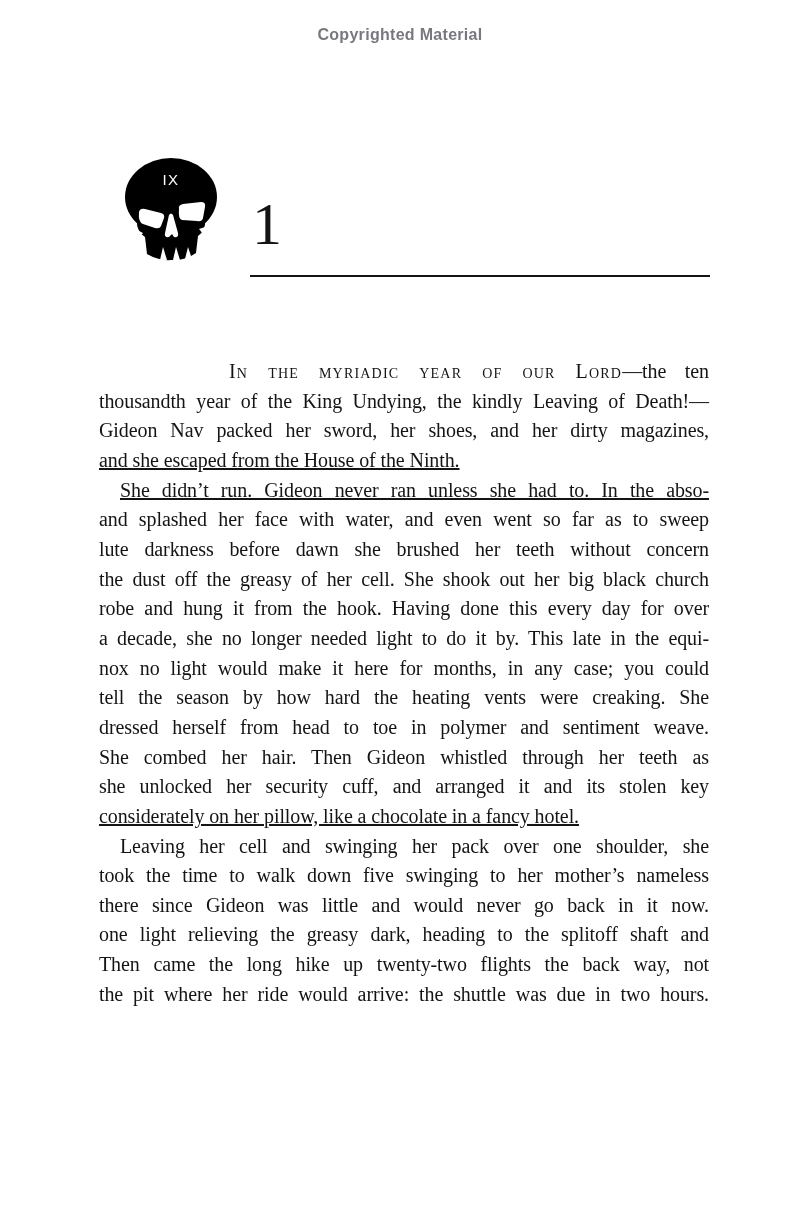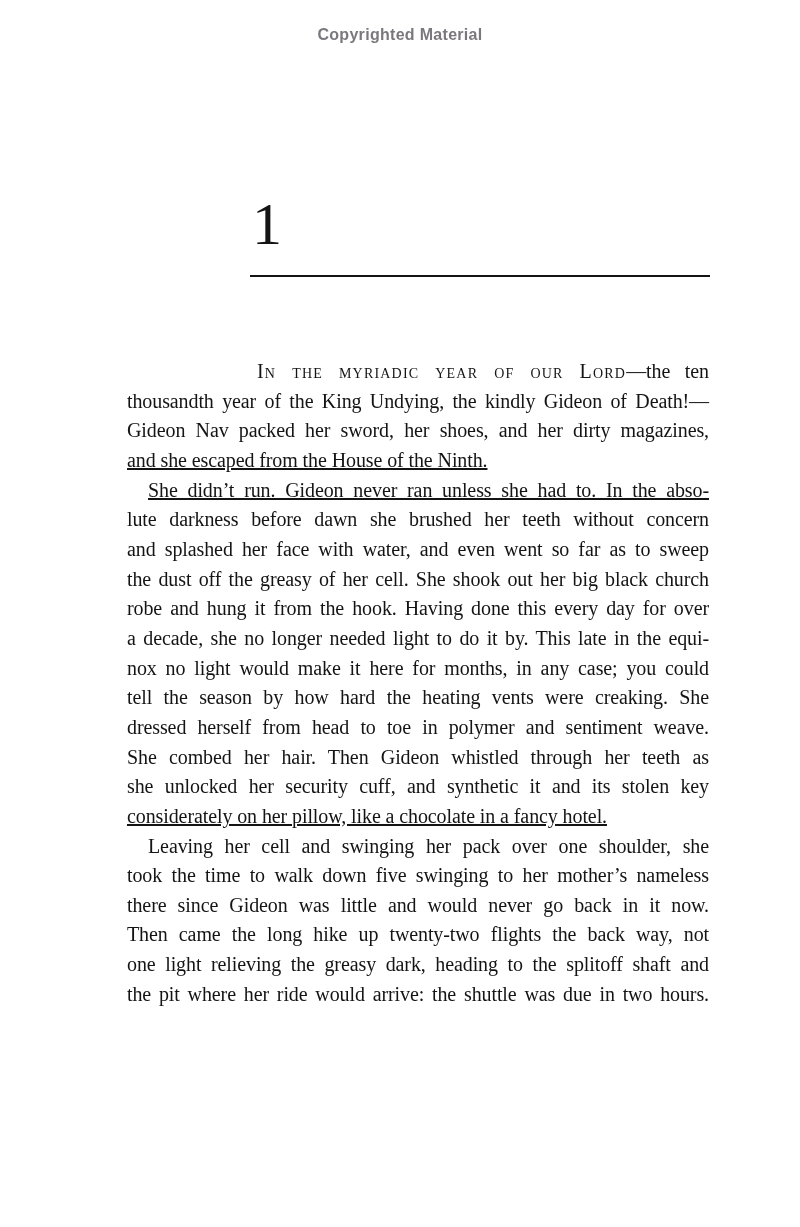--- a/index.html
+++ b/index.html
@@ -24,67 +24,86 @@
   }
   .chapter-rule {
     position:absolute; left:250px; top:275px; width:460px; height:2px;
     background:var(--ink,#141414);
   }
   .body-block {
     position:absolute; left:99px; top:357px; width:610px;
     font-size:20px; line-height:29.65px; letter-spacing:-0.1px;
     color:var(--ink,#141414);
   }
-  .line { text-align:justify; text-align-last:justify; white-space:normal;margin-left:28px; }
+  .line { text-align:justify; text-align-last:justify; white-space:normal; }
   .line.para-end { text-align-last:left;text-decoration:underline; }
   .sc { font-variant:small-caps; letter-spacing:1.2px; }
   .page-num {
     position:absolute; left:252px; top:1187px; font-size:21px; font-weight:700;
     color:var(--ink,#141414);
   }
 </style>
 </head>
 <body>
 
 <div class="page">
 
   <div class="copyright top">Copyrighted Material</div>
 
+  <div class="skull-wrap">
+    <svg viewBox="0 0 96 105" xmlns="http://www.w3.org/2000/svg">
+      <g fill="#000000">
+        <ellipse cx="48" cy="40" rx="46" ry="39"></ellipse>
+        <path d="M14 58 Q12 74 22 80 L24 97 Q36 104 48 103 Q62 104 73 96 L75 79 Q84 73 82 58 Z"></path>
+      </g>
+      <g fill="#ffffff">
+        <path d="M8 70 L20 76 L12 85 Z"></path>
+        <path d="M88 68 L76 72 L84 82 Z"></path>
+        <path d="M16 55 Q17 51 22 52 L38 56 Q42 57 41 61 L38 69 Q37 72 32 71 L20 67 Q15 65 16 55 Z"></path>
+        <path d="M56 52 Q55 48 60 47 L78 45 Q83 45 82 50 L80 61 Q79 65 74 64 L59 63 Q55 62 56 52 Z"></path>
+        <path d="M46 58 Q48 55 50 58 L55 76 Q56 81 51 80 L49 77 L46 80 Q41 81 42 76 Z"></path>
+        <path d="M37 103 L40 90 L44 103 Z"></path>
+        <path d="M50 103 L53 90 L57 103 Z"></path>
+        <path d="M62 102 L65 90 L69 102 Z"></path>
+        <text x="48" y="28" text-anchor="middle" font-family="Liberation Sans, sans-serif" font-size="15" letter-spacing="1.5" fill="#ffffff">IX</text>
+      </g>
+    </svg>
+  </div>
 
   <div class="chapter-num">1</div>
 
   <div class="chapter-rule"></div>
 
   <div class="body-block">
       <div>
         <div class="line" style="padding-left: 130px;"><span class="sc">In the myriadic year of our Lord</span><span>—the ten</span></div>
-        <div class="line">thousandth year of the King Undying, the kindly Gideon of Death!—</div>
+        <div class="line">thousandth year of the King Undying, the kindly Leaving of Death!—</div>
         <div class="line">Gideon Nav packed her sword, her shoes, and her dirty magazines,</div>
         <div class="line para-end">and she escaped from the House of the Ninth.</div>
       </div>
       <div>
         <div class="line" style="text-indent: 21px; text-decoration: underline;">She didn’t run. Gideon never ran unless she had to. In the abso-</div>
+        <div class="line">and splashed her face with water, and even went so far as to sweep</div>
         <div class="line">lute darkness before dawn she brushed her teeth without concern</div>
-        <div class="line">and splashed her face with water, and even went so far as to sweep</div>
         <div class="line">the dust off the greasy of her cell. She shook out her big black church</div>
         <div class="line">robe and hung it from the hook. Having done this every day for over</div>
         <div class="line">a decade, she no longer needed light to do it by. This late in the equi-</div>
         <div class="line">nox no light would make it here for months, in any case; you could</div>
         <div class="line">tell the season by how hard the heating vents were creaking. She</div>
         <div class="line">dressed herself from head to toe in polymer and sentiment weave.</div>
         <div class="line">She combed her hair. Then Gideon whistled through her teeth as</div>
-        <div class="line">she unlocked her security cuff, and synthetic it and its stolen key</div>
+        <div class="line">she unlocked her security cuff, and arranged it and its stolen key</div>
         <div class="line para-end">considerately on her pillow, like a chocolate in a fancy hotel.</div>
       </div>
       <div>
         <div class="line" style="text-indent: 21px;">Leaving her cell and swinging her pack over one shoulder, she</div>
         <div class="line">took the time to walk down five swinging to her mother’s nameless</div>
         <div class="line">there since Gideon was little and would never go back in it now.</div>
+        <div class="line">one light relieving the greasy dark, heading to the splitoff shaft and</div>
         <div class="line">Then came the long hike up twenty-two flights the back way, not</div>
-        <div class="line">one light relieving the greasy dark, heading to the splitoff shaft and</div>
         <div class="line">the pit where her ride would arrive: the shuttle was due in two hours.</div>
       </div>
     </div>
 
   <div class="page-num">15</div>
 
   <div class="copyright bottom">Copyrighted Material</div>
 
 </div>
 

